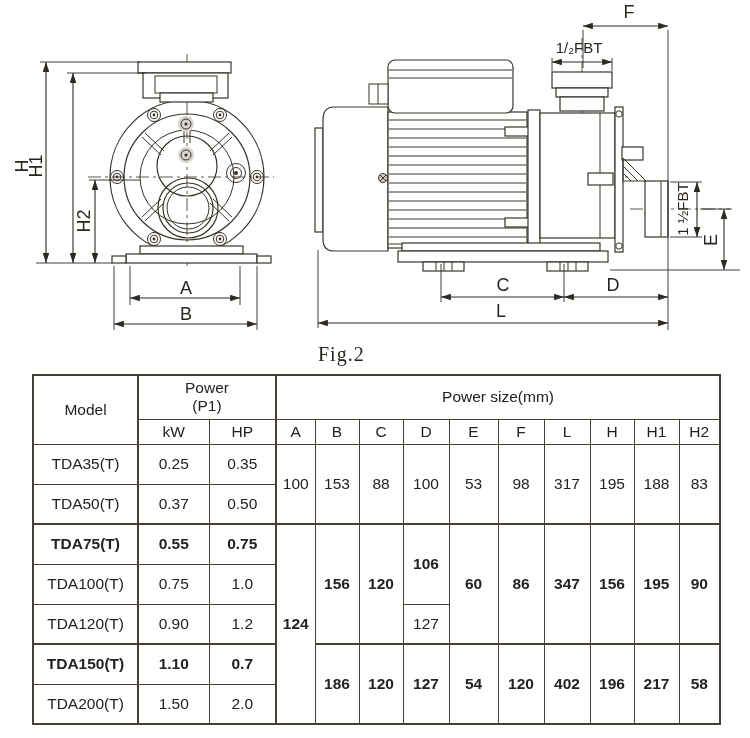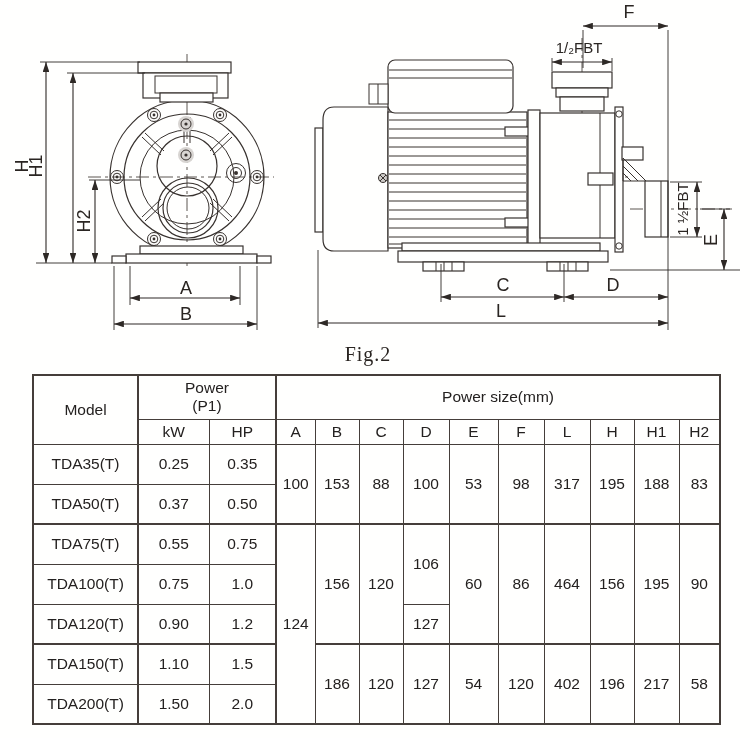--- a/index.html
+++ b/index.html
@@ -1,28 +1,28 @@
 <!DOCTYPE html>
 <html><head>
 <meta charset="utf-8">
 <style>
   html,body{margin:0;padding:0;background:#ffffff;}
   #page{position:relative;width:750px;height:738px;background:#fffffe;overflow:hidden;
         font-family:"Liberation Sans", sans-serif;color:#262220;}
-  #fig-caption{position:absolute;left:318px;top:343px;width:100px;text-align:center;
+  #fig-caption{position:absolute;left:318px;top:343px;width:100px;text-align:left;
         font-family:"Liberation Serif", serif;font-size:20px;color:#2a2522;letter-spacing:1px;}
   
   #spec-table{position:absolute;left:32px;top:374px;border-collapse:collapse;table-layout:fixed;
         width:687px;}
   #spec-table th,#spec-table td{border:1px solid #453e3a;text-align:center;vertical-align:middle;
         font-size:15.5px;font-weight:normal;color:#242120;padding:0;line-height:1.15;
         overflow:hidden;white-space:nowrap;}
   #spec-table{border:2px solid #453e3a;}
   #spec-table .bl2{border-left-width:2px;}
-  #spec-table .bt2{border-top-width:2px;}
+  #spec-table .bt2{border-top-width:2px;font-weight:bold;}
   #spec-table tr.hr1{height:44px;}
   #spec-table tr.hr2{height:25px;margin-top:8px;}
   #spec-table tr.dr{height:40px;}
   
   #drawing{position:absolute;left:0;top:0;}
   .ln{stroke:#38322f;stroke-width:1.2;fill:none;}
   .lnt{stroke:#38322f;stroke-width:1;fill:none;}
   .cl{stroke:#4a443f;stroke-width:0.9;fill:none;stroke-dasharray:13 4 3 4;}
   .dim{stroke:#2e2926;stroke-width:1.1;fill:none;}
   .ext{stroke:#2e2926;stroke-width:0.9;fill:none;}
@@ -312,41 +312,41 @@
     <tr class="dr">
       <td class="bt2">TDA75(T)</td>
       <td class="bl2 bt2">0.55</td>
       <td class="bt2">0.75</td>
       <td rowspan="5" class="bl2 bt2">124</td>
       <td rowspan="3" class="bt2">156</td>
       <td rowspan="3" class="bt2">120</td>
       <td rowspan="2" class="bt2">106</td>
       <td rowspan="3" class="bt2">60</td>
       <td rowspan="3" class="bt2">86</td>
-      <td rowspan="3" class="bt2">464</td>
+      <td rowspan="3" class="bt2">347</td>
       <td rowspan="3" class="bt2">156</td>
       <td rowspan="3" class="bt2">195</td>
       <td rowspan="3" class="bt2">90</td>
     </tr>
     <tr class="dr">
       <td>TDA100(T)</td>
       <td class="bl2">0.75</td>
       <td>1.0</td>
     </tr>
     <tr class="dr">
       <td>TDA120(T)</td>
       <td class="bl2">0.90</td>
       <td>1.2</td>
       <td>127</td>
     </tr>
 
     <tr class="dr">
       <td class="bt2">TDA150(T)</td>
       <td class="bl2 bt2">1.10</td>
-      <td class="bt2">1.5</td>
+      <td class="bt2">0.7</td>
       <td rowspan="2" class="bt2">186</td>
       <td rowspan="2" class="bt2">120</td>
       <td rowspan="2" class="bt2">127</td>
       <td rowspan="2" class="bt2">54</td>
       <td rowspan="2" class="bt2">120</td>
       <td rowspan="2" class="bt2">402</td>
       <td rowspan="2" class="bt2">196</td>
       <td rowspan="2" class="bt2">217</td>
       <td rowspan="2" class="bt2">58</td>
     </tr>

